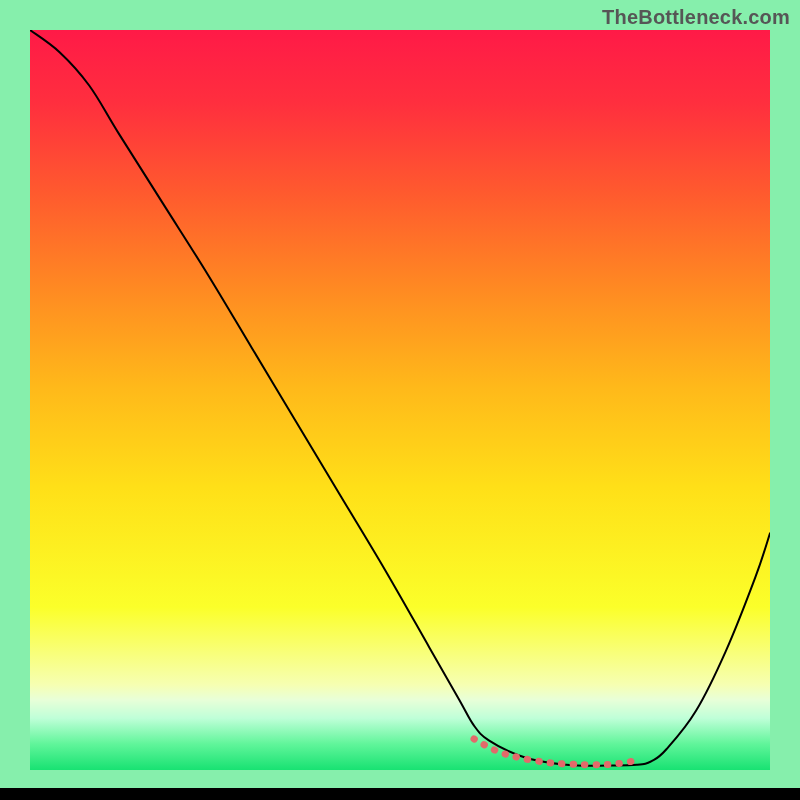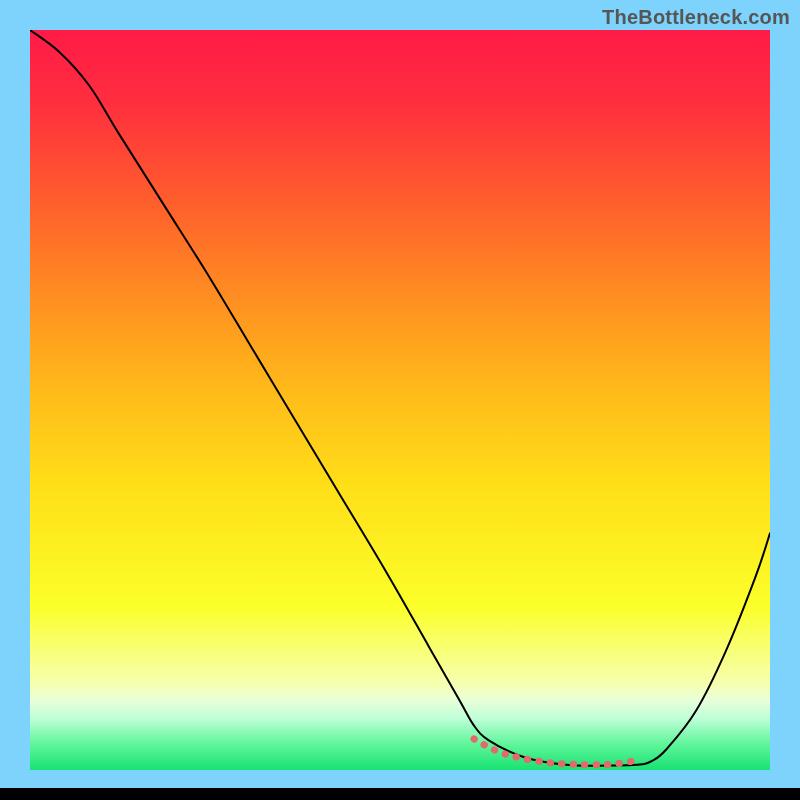--- a/index.html
+++ b/index.html
@@ -1,21 +1,21 @@
 <!DOCTYPE html>
 <html><head>
 <meta charset="utf-8">
 <style>
   * { margin: 0; padding: 0; box-sizing: border-box; }
   html, body { width: 800px; height: 800px; overflow: hidden; background: #000; }
   .frame {
     position: relative;
     width: 800px;
     height: 788px;
-    background: #7dd3fc;
+    background: #86efac;
   }
   .plot {
     position: absolute;
     left: 30px;
     top: 30px;
     width: 740px;
     height: 740px;
   }
   .attribution {
     position: absolute;

